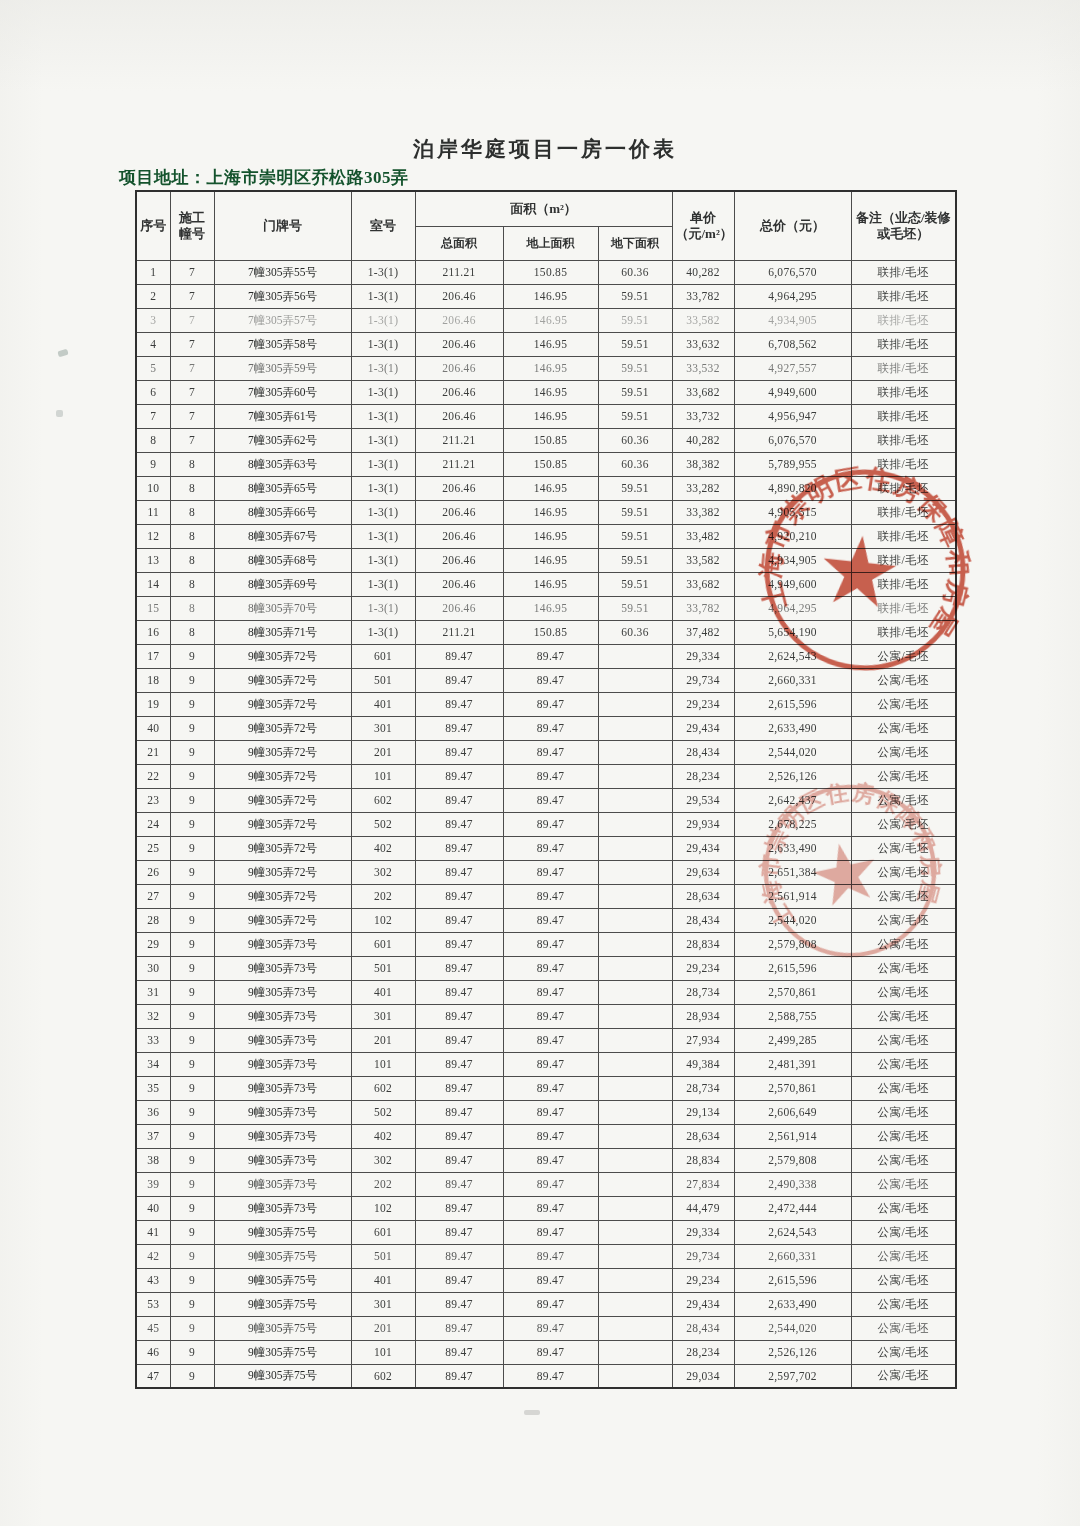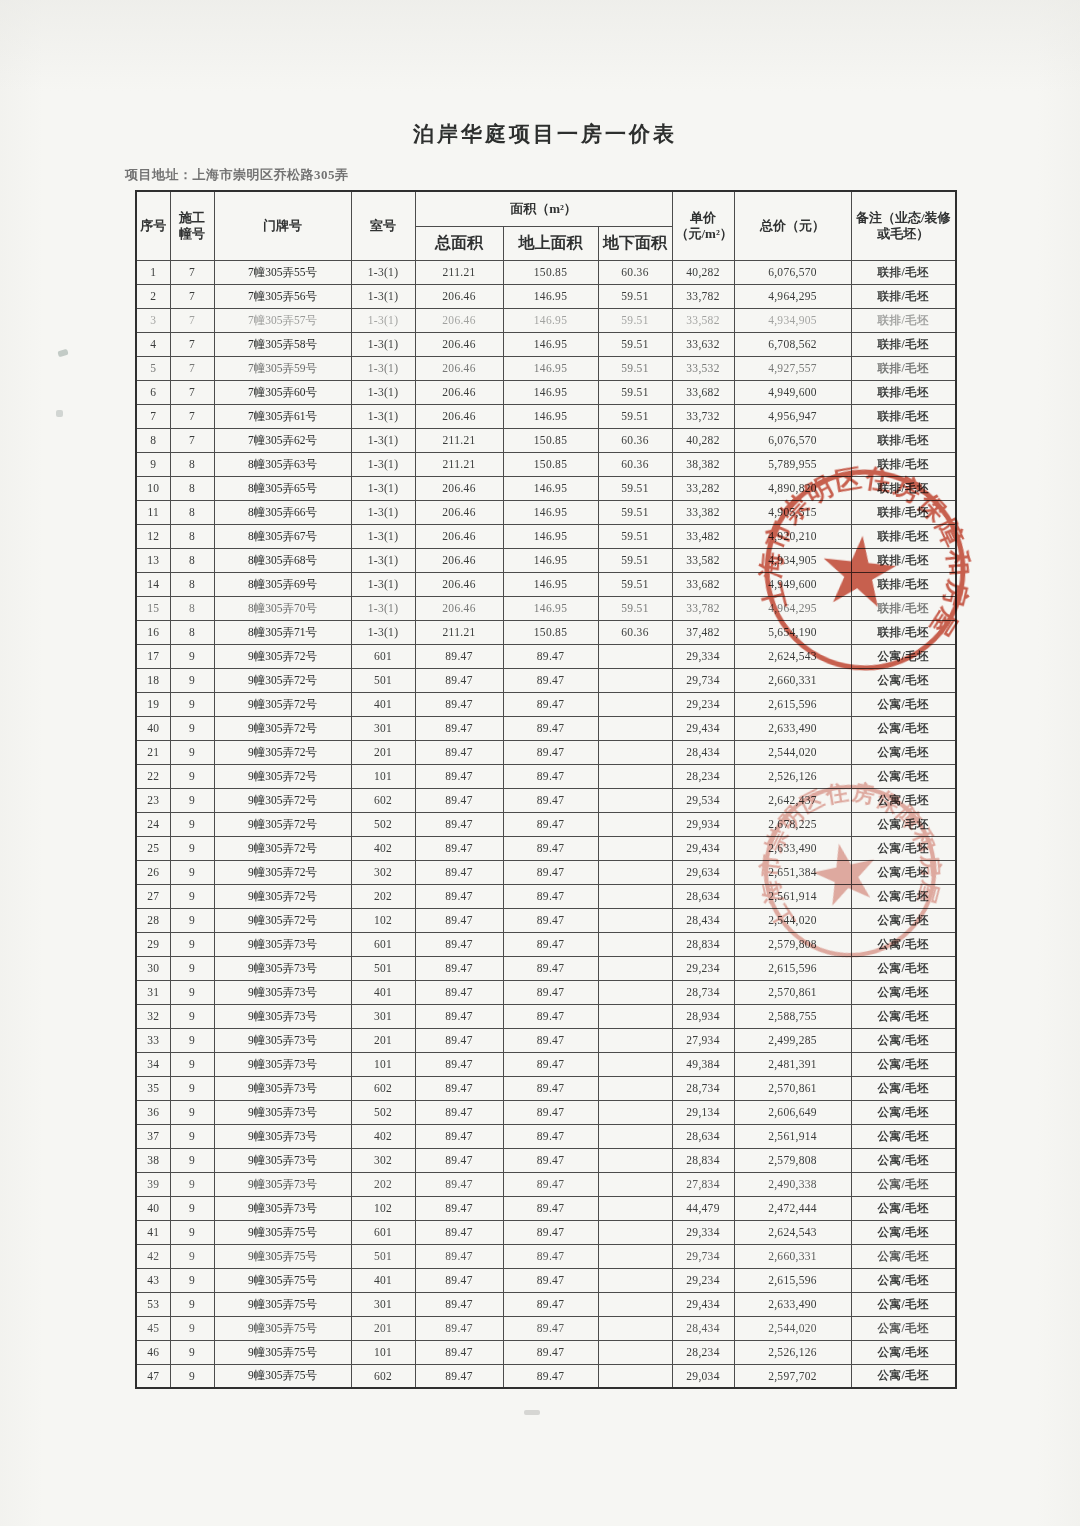--- a/index.html
+++ b/index.html
@@ -13,53 +13,53 @@
   }
   
   .paper-shade {
     position: absolute; inset: 0;
     background:
       linear-gradient(180deg, rgba(232,232,228,.55) 0%, rgba(246,246,243,0) 6%),
       linear-gradient(90deg, rgba(236,236,232,.4) 0%, rgba(246,246,243,0) 4%, rgba(246,246,243,0) 96%, rgba(236,236,232,.4) 100%);
     pointer-events: none;
   }
   .page-title {
-    position: absolute; left: 135px; top: 120px; width: 820px;
+    position: absolute; left: 135px; top: 135px; width: 820px;
     text-align: center;
     font-size: 21px; font-weight: 700; letter-spacing: 3px;
     color: #2d2f2e;
   }
   .project-address {
-    position: absolute; left: 125px; top: 166px;
-    font-size: 13px; font-weight: 700; letter-spacing: .5px;
-    color: #737373;
+    position: absolute; left: 119px; top: 166px;
+    font-size: 17px; font-weight: 700; letter-spacing: .5px;
+    color: #14532d;
   }
   .table-wrap { position: absolute; left: 135px; top: 190px; width: 820px; }
   table.price-table {
     width: 820px; table-layout: fixed; border-collapse: collapse;
     border: 2px solid #2f2f2f;
   }
   table.price-table th, table.price-table td {
     border: 1px solid #4c4c4c;
     text-align: center; vertical-align: middle;
     overflow: hidden;
   }
   table.price-table thead th {
     font-size: 13px; font-weight: 700; color: #303232;
     line-height: 1.25; padding: 2px 3px;
   }
   thead tr.head-top th { height: 35px; }
-  thead tr.head-sub th { height: 34px; font-size: 16px; }
+  thead tr.head-sub th { height: 34px; font-size: 12px; }
   tbody td {
     height: 24px; font-size: 11.5px; color: #3a3c3b;
     letter-spacing: .3px; white-space: nowrap;
   }
   tbody td.cell-door { font-weight: 400; color: #262827; letter-spacing: 0; }
   tbody td.cell-no, tbody td.cell-building { font-size: 11.5px; }
-  tbody td.cell-remark { letter-spacing: .5px; font-weight: bold; }
+  tbody td.cell-remark { letter-spacing: .5px; }
   tr.faded-strong td { opacity: .45; filter: blur(.5px); }
   tr.faded-medium td { opacity: .68; filter: blur(.3px); }
   tr.faded-light  td { opacity: .85; text-align: center; }
 
   
   .stamp {
     position: absolute; mix-blend-mode: multiply;
     filter: blur(.4px); pointer-events: none;
   }
   .stamp-1 { left: 745px; top: 450px; opacity: .82; transform: rotate(6deg); }

